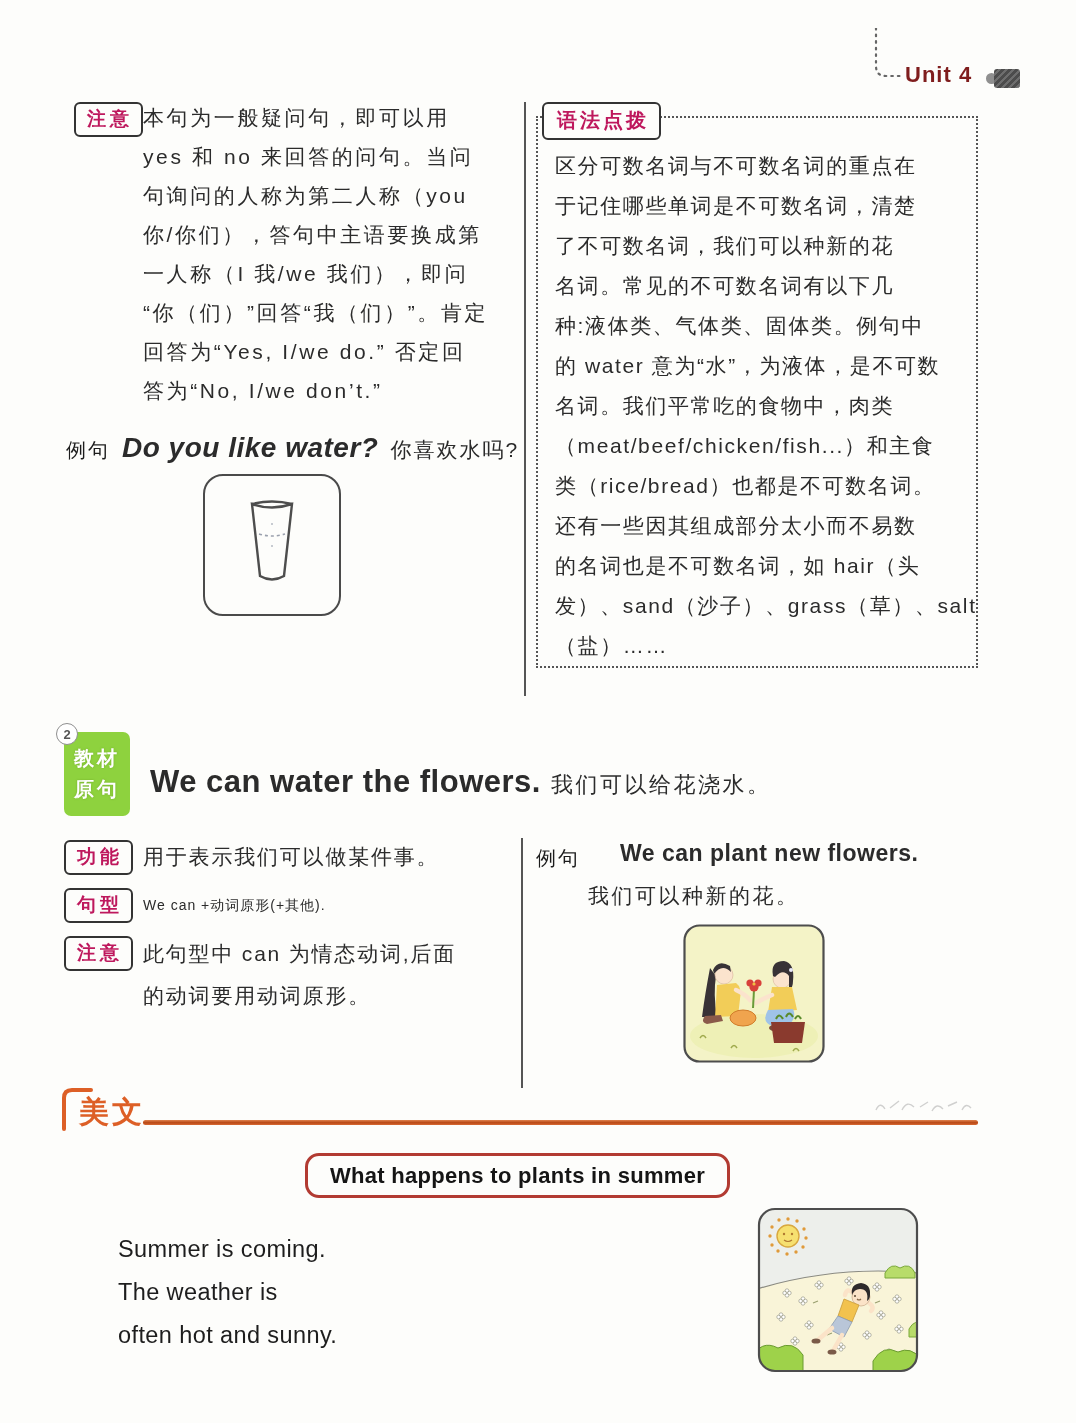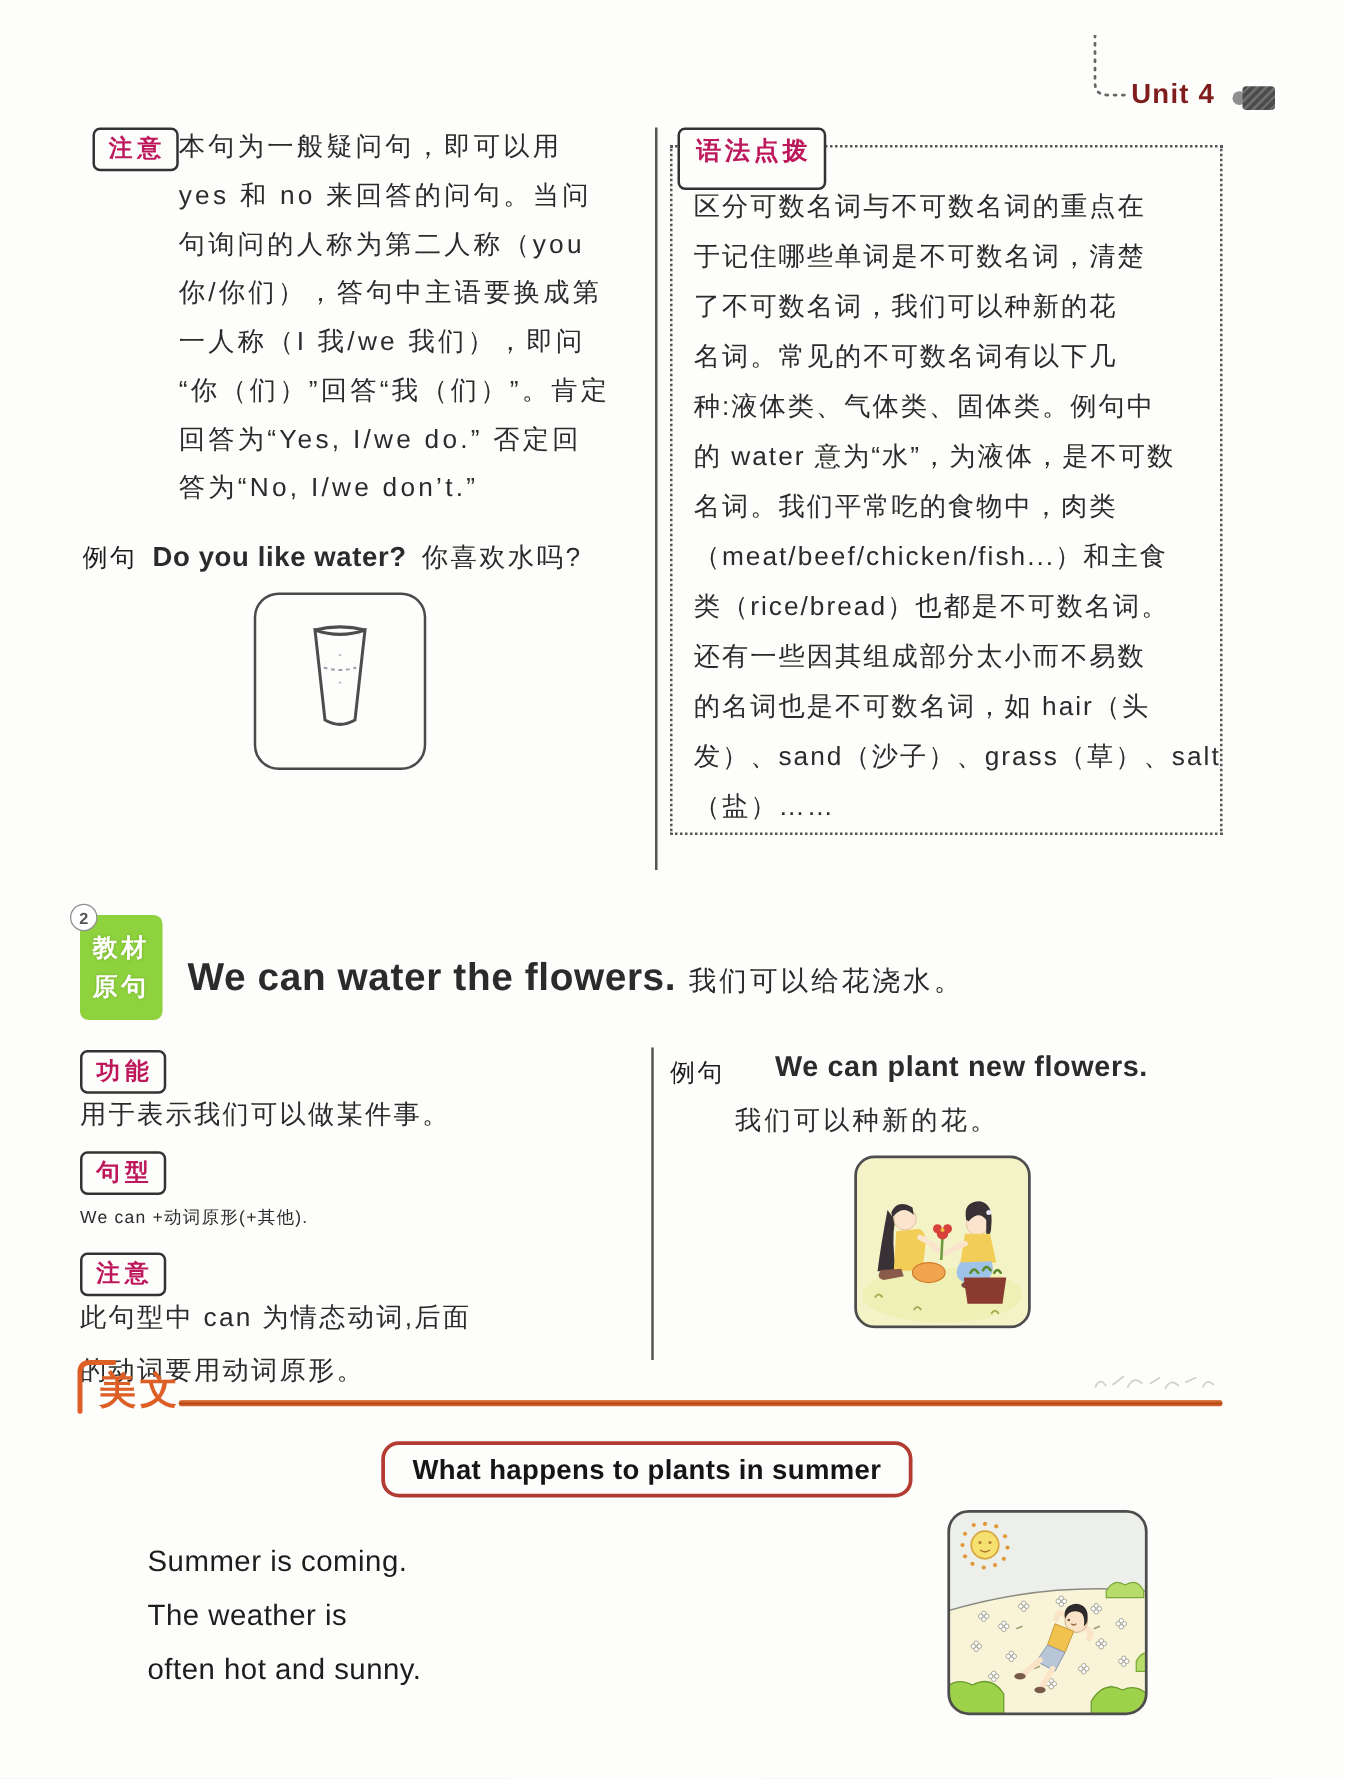--- a/index.html
+++ b/index.html
@@ -27,47 +27,47 @@
     display:inline-block;border:2px solid #333;border-radius:6px;background:var(--paper);
     font-size:19px;font-weight:600;letter-spacing:4px;padding:2px 8px 3px 11px;color:#be185d;white-space:nowrap;
   }
   
   .note-tag{position:absolute;left:74px;top:102px;}
   .para-note{position:absolute;left:143px;top:98px;width:382px;}
   .para-note .line{height:39px;line-height:39px;font-size:21px;letter-spacing:2.6px;white-space:nowrap;}
   .example1{position:absolute;left:66px;top:432px;display:flex;align-items:baseline;gap:12px;white-space:nowrap;}
   .extag{font-size:20px;letter-spacing:2px;color:#1c1c1c;}
   .en{font-weight:bold;letter-spacing:0.5px;}
-  .example1 .en{font-size:22px;}
+  .example1 .en{font-size:28px;font-style:italic;}
   .example1 .zh{font-size:21px;letter-spacing:2px;}
   .cup-box{position:absolute;left:203px;top:474px;width:138px;height:142px;
     border:2.2px solid #4a4a4a;border-radius:20px;}
   
   .vdiv{position:absolute;width:2px;background:#555;}
   .vd1{left:524px;top:102px;height:594px;}
   .vd2{left:521px;top:838px;height:250px;}
   
   .grammar-box{position:absolute;left:536px;top:116px;width:442px;height:552px;
     border:2px dotted #555;}
-  .grammar-label{position:absolute;left:542px;top:102px;font-size:20px;letter-spacing:3px;padding:3px 10px 16px 13px;}
+  .grammar-label{position:absolute;left:542px;top:102px;font-size:20px;letter-spacing:3px;padding:3px 10px 4px 13px;}
   .grammar-para{padding:28px 12px 0 17px;}
   .grammar-para .line{height:40px;line-height:40px;font-size:21px;letter-spacing:1.6px;white-space:nowrap;}
   
   .badge{position:absolute;left:64px;top:732px;width:66px;height:84px;background:var(--badge-green);
     border-radius:7px;display:flex;flex-direction:column;align-items:center;justify-content:center;gap:4px;}
   .badge .bline{color:#fff;font-size:20px;font-weight:bold;letter-spacing:3px;text-shadow:0 0 2px rgba(90,140,20,.6);}
   .badge-num{position:absolute;left:-8px;top:-9px;width:22px;height:22px;border-radius:50%;
     background:#fff;border:1.5px solid #8f8f8f;font-size:13px;color:#555;
     display:flex;align-items:center;justify-content:center;font-weight:bold;}
   .sentence2{position:absolute;left:150px;top:764px;display:flex;align-items:baseline;gap:10px;white-space:nowrap;}
   .sentence2 .en{font-size:31px;}
   .sentence2 .zh{font-size:22px;letter-spacing:2.5px;}
   
   .usage{position:absolute;left:64px;top:840px;width:452px;}
-  .urow{display:flex;align-items:flex-start;margin-bottom:13px;flex-direction:column;}
+  .urow{display:flex;align-items:flex-start;margin-bottom:13px;}
   .urow .tag{font-size:19px;margin-right:10px;flex:none;}
   .urow .utext{font-size:21px;letter-spacing:1.8px;line-height:32px;padding-top:1px;white-space:nowrap;}
   .urow .utext.pat{font-weight:normal;font-size:14px;letter-spacing:1px;}
   .note-lines .line{height:42px;line-height:34px;font-size:21px;letter-spacing:1.8px;white-space:nowrap;}
   
   .example2-tag{position:absolute;left:536px;top:845px;font-size:20px;letter-spacing:2px;}
   .example2-en{position:absolute;left:620px;top:840px;font-size:23px;font-weight:bold;letter-spacing:.5px;white-space:nowrap;}
   .example2-zh{position:absolute;left:588px;top:882px;font-size:21px;letter-spacing:2.5px;white-space:nowrap;}
   .plant-box{position:absolute;left:683px;top:924px;width:142px;height:139px;}
   

